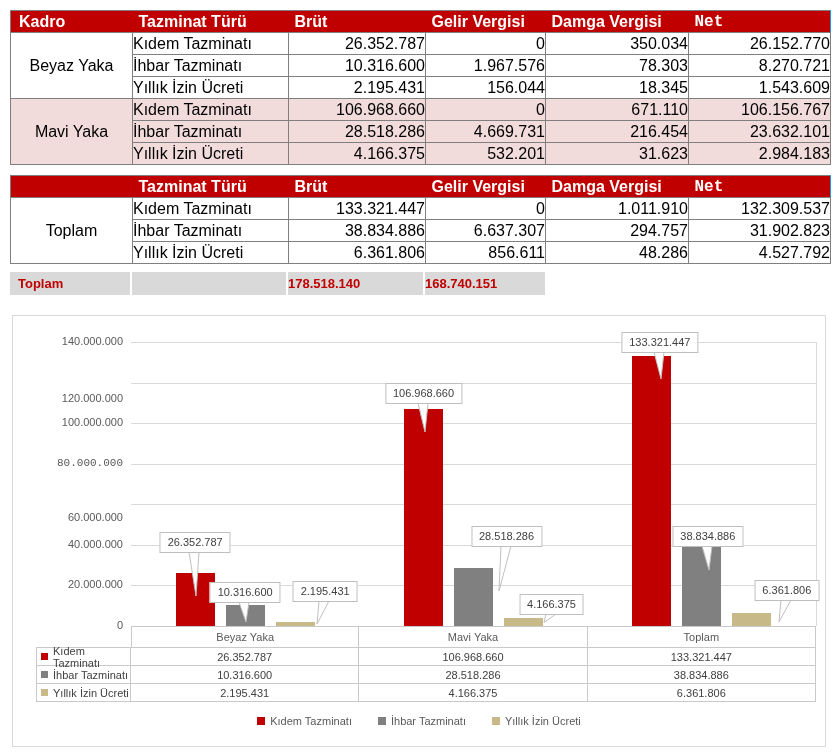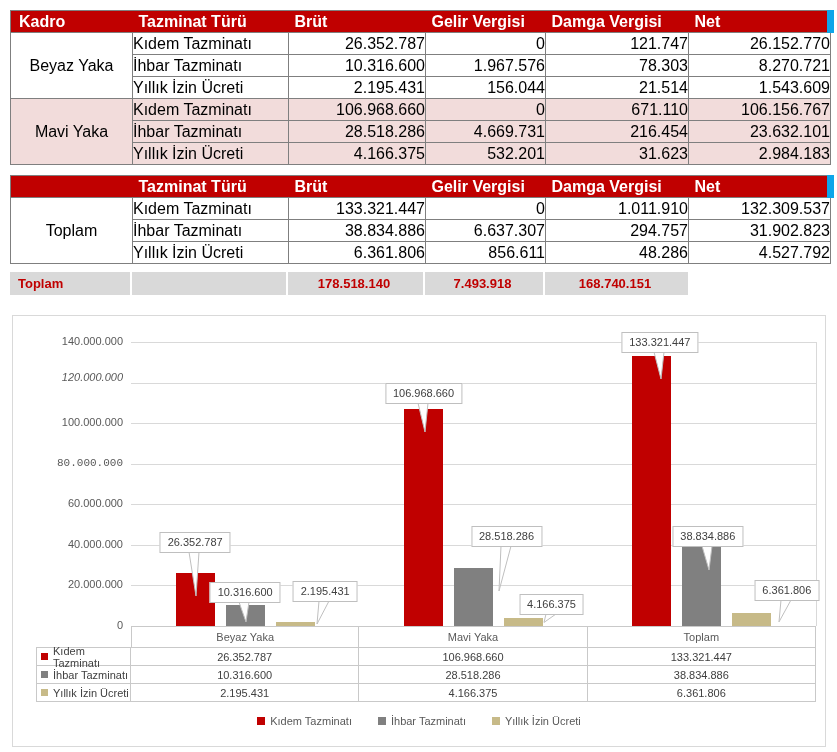--- a/index.html
+++ b/index.html
@@ -6,34 +6,34 @@
   body{width:837px;height:752px;position:relative;overflow:hidden;
        font-family:"Liberation Sans",sans-serif;color:#000;}
 
   
   table.rt{border-collapse:collapse;table-layout:fixed;width:820px;font-size:16px;position:absolute;left:10px;}
   #table1{top:10px;}
   #table2{top:175px;}
   table.rt th{background:#C00000;color:#fff;font-weight:bold;text-align:left;
       height:21px;padding:0 0 0 6px;border-top:1px solid #7F7F7F;border-bottom:1px solid #7F7F7F;}
   table.rt th.first{border-left:1px solid #7F7F7F;padding-left:8px;}
-  table.rt th.last{border-right:7px solid #0ea5e9;}
+  table.rt th.last{border-right:1px solid #0ea5e9;font-family:Liberation Mono, monospace;}
   table.rt td{border:1px solid #7F7F7F;height:21px;padding:0;background:#fff;}
   td.kadro{text-align:center;}
   td.typ{text-align:left;padding-left:6px;}
   td.num{text-align:right;padding-right:3px;}
   tr.pink td{background:#F2DCDB;}
 
   
   #totalRow{position:absolute;left:10px;top:272px;width:820px;height:23px;
       display:grid;grid-template-columns:122px 156px 137px 120px 143px 142px;}
   #totalRow .cell{background:#D9D9D9;color:#C00000;font-weight:bold;font-size:13px;
       line-height:23px;border-right:2px solid #fff;overflow:hidden;}
   #totalRow .cell.lab{text-align:left;padding-left:8px;}
-  #totalRow .cell.num{text-align:center;padding-right:3px;}
+  #totalRow .cell.num{text-align:left;padding-right:3px;}
   #totalRow .cell.last{border-right:none;}
 
   
   #chart{position:absolute;left:12px;top:315px;width:812px;height:430px;
       border:1px solid #D9D9D9;background:#fff;}
   #chart .gridline{position:absolute;height:1px;background:#D9D9D9;}
   #chart .vline{position:absolute;width:1px;background:#D9D9D9;}
   #chart .ylabel{position:absolute;left:28px;width:82px;text-align:right;
       font-size:11px;color:#595959;}
   #chart .bar{position:absolute;z-index:1;}
@@ -77,35 +77,35 @@
       <th>Damga Vergisi</th>
       <th class="last">Net</th>
     </tr>
   </thead>
   <tbody>
     <tr>
       <td class="kadro" rowspan="3">Beyaz Yaka</td>
       <td class="typ">Kıdem Tazminatı</td>
       <td class="num">26.352.787</td>
       <td class="num">0</td>
-      <td class="num">121.747</td>
+      <td class="num">350.034</td>
       <td class="num">26.152.770</td>
     </tr>
     <tr>
       <td class="typ">İhbar Tazminatı</td>
       <td class="num">10.316.600</td>
       <td class="num">1.967.576</td>
       <td class="num">78.303</td>
       <td class="num">8.270.721</td>
     </tr>
     <tr>
       <td class="typ">Yıllık İzin Ücreti</td>
       <td class="num">2.195.431</td>
       <td class="num">156.044</td>
-      <td class="num">21.514</td>
+      <td class="num">18.345</td>
       <td class="num">1.543.609</td>
     </tr>
     <tr class="pink">
       <td class="kadro" rowspan="3">Mavi Yaka</td>
       <td class="typ">Kıdem Tazminatı</td>
       <td class="num">106.968.660</td>
       <td class="num">0</td>
       <td class="num">671.110</td>
       <td class="num">106.156.767</td>
     </tr>
@@ -168,21 +168,20 @@
       <td class="num">48.286</td>
       <td class="num">4.527.792</td>
     </tr>
   </tbody>
 </table>
 
 <div id="totalRow">
   <div class="cell lab">Toplam</div>
   <div class="cell"></div>
   <div class="cell num">178.518.140</div>
-  <div class="cell num">7.493.918</div>
   <div class="cell num last">168.740.151</div>
 </div>
 
 <div id="chart">
   <div id="dtable">
       <div class="c hkey"></div>
       <div class="c hcat firstcat">Beyaz Yaka</div>
       <div class="c hcat">Mavi Yaka</div>
       <div class="c hcat">Toplam</div>
       <div class="c key">
@@ -220,27 +219,27 @@
         <span class="sq" style="background: rgb(199, 186, 136);"></span>
         <span>Yıllık İzin Ücreti</span>
       </div>
     </div>
 <div class="ylabel" style="top: 303px;">0</div>
     <div class="gridline" style="left: 118px; top: 269.429px; width: 685px;"></div>
     <div class="ylabel" style="top: 262.429px;">20.000.000</div>
     <div class="gridline" style="left: 118px; top: 228.857px; width: 685px;"></div>
     <div class="ylabel" style="top: 221.857px;">40.000.000</div>
     <div class="gridline" style="left: 118px; top: 188.286px; width: 685px;"></div>
-    <div class="ylabel" style="top: 181px;">60.000.000</div>
+    <div class="ylabel" style="top: 195px;">60.000.000</div>
     <div class="gridline" style="left: 118px; top: 147.714px; width: 685px;"></div>
     <div class="ylabel" style="top: 140.714px; font-family: Liberation Mono, monospace;">80.000.000</div>
     <div class="gridline" style="left: 118px; top: 107.143px; width: 685px;"></div>
     <div class="ylabel" style="top: 100.143px;">100.000.000</div>
     <div class="gridline" style="left: 118px; top: 66.5714px; width: 685px;"></div>
-    <div class="ylabel" style="top: 55px; font-style: italic;">120.000.000</div>
+    <div class="ylabel" style="top: 76px;">120.000.000</div>
     <div class="gridline" style="left: 118px; top: 26px; width: 685px;"></div>
     <div class="ylabel" style="top: 19px;">140.000.000</div>
     <div class="vline" style="left: 803px; top: 26px; height: 284px;"></div>
     <div class="bar" style="left: 162.667px; top: 256.541px; width: 39px; height: 53.4585px; background: rgb(192, 0, 0);"></div>
     <div class="callout" style="left: 182.167px; top: 215.541px; transform: translateX(-50%);">26.352.787</div>
     <svg class="ptr" width="20" height="46" viewBox="0 0 20 46" style="left: 172.167px; top: 235.541px;">
       <path d="M4 0 L11 44 L14 0" fill="#ffffff" stroke="#BFBFBF" stroke-width="1"></path>
     </svg>
     <div class="bar" style="left: 391px; top: 93.0064px; width: 39px; height: 216.994px; background: rgb(192, 0, 0);"></div>
     <div class="callout" style="left: 410.5px; top: 67.0064px; transform: translateX(-50%);">106.968.660</div>

